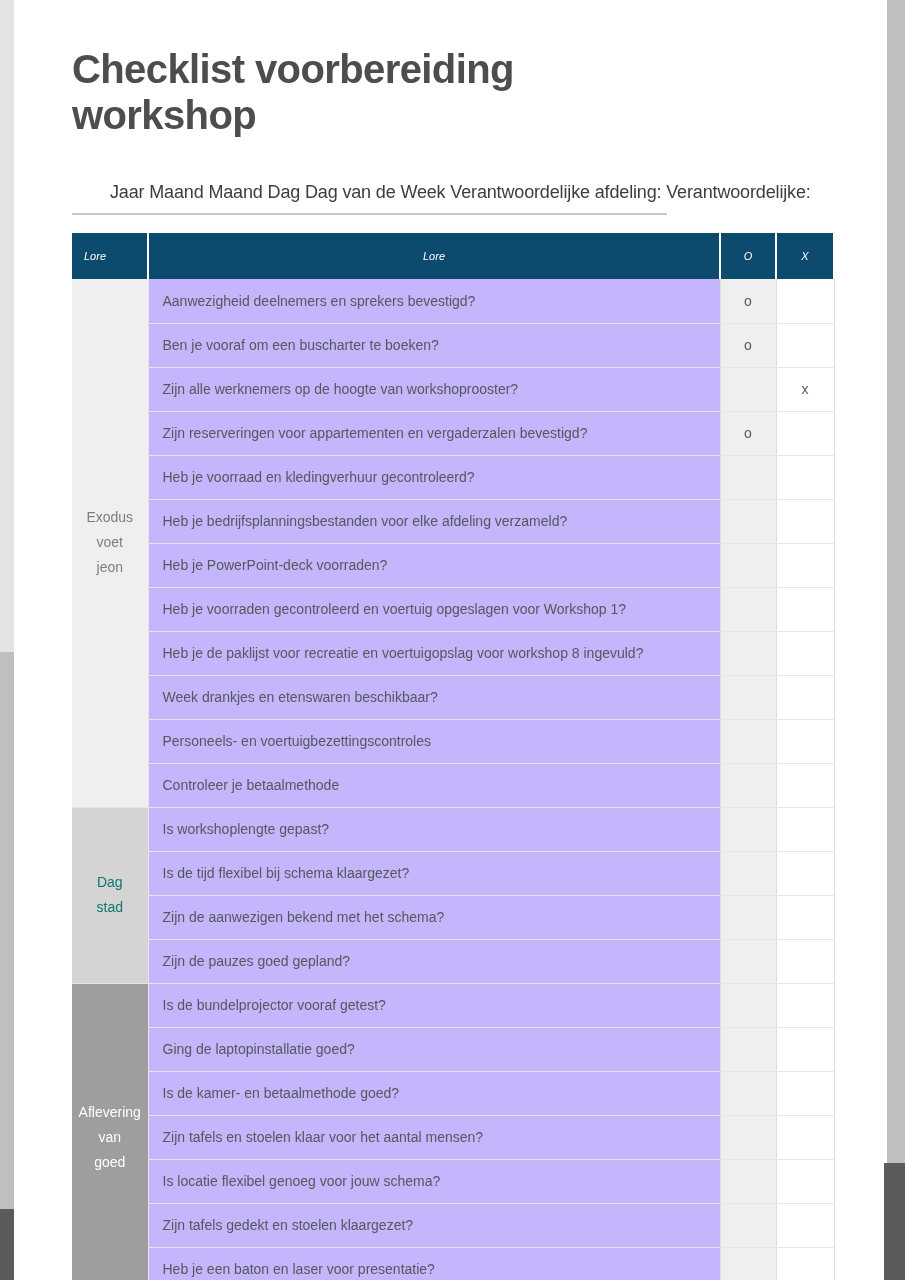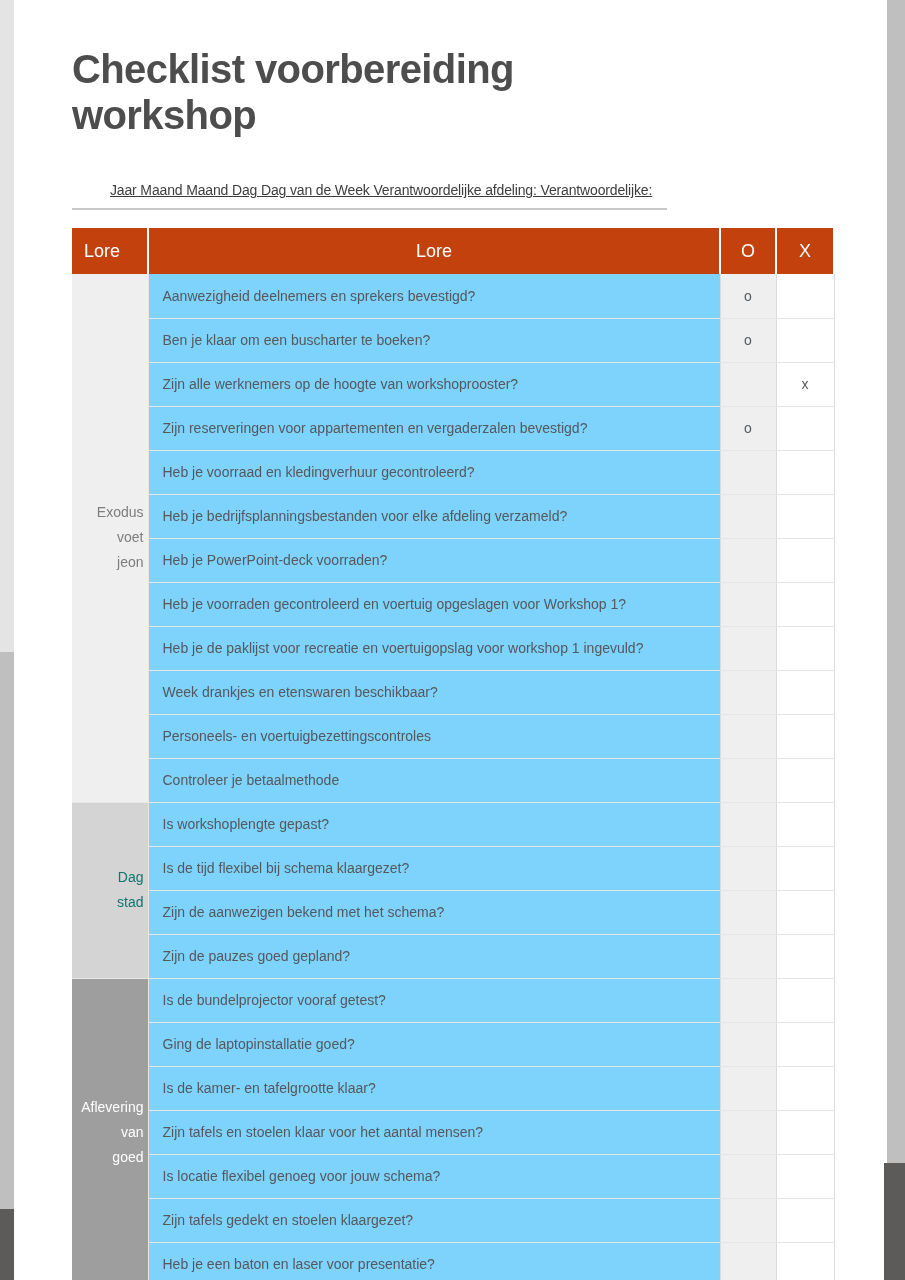--- a/index.html
+++ b/index.html
@@ -68,71 +68,71 @@
     line-height: 1.15;
     margin-bottom: 44px;
   }
 
   .subtitle-row {
     padding-left: 38px;
     padding-bottom: 10px;
     border-bottom: 2px solid #c8c8c8;
   }
   .subtitle {
-    font-size: 14px;
+    font-size: 18px;
     color: #3d3d3d;
     letter-spacing: -0.15px;
     white-space: nowrap;
-    text-decoration: underline;
   }
 
   
   table.checklist {
     margin-top: 18px;
     border-collapse: collapse;
     width: 762px;
     table-layout: fixed;
   }
 
   table.checklist th {
-    background: #c2410c;
+    background: #0c4a6e;
     color: #ffffff;
     font-weight: normal;
-    font-size: 18px;
+    font-size: 11px;
     height: 46px;
     vertical-align: middle;
     border-right: 2px solid #ffffff;
+    font-style: italic;
   }
   th.th-group  { width: 76px; text-align: left; padding-left: 12px; }
   th.th-task   { width: 572px; text-align: center; }
   th.th-o      { width: 56px; text-align: center; }
   th.th-x      { width: 58px; text-align: center; border-right: none; }
 
   table.checklist td {
     height: 44px;
     font-size: 14px;
     color: #55585c;
     vertical-align: middle;
     border-bottom: 1px solid #e6e6e6;
   }
 
   td.cell-group {
-    text-align: right;
+    text-align: center;
     font-size: 13.5px;
     line-height: 25px;
     border-bottom: none;
     padding: 0 4px;
   }
   td.cell-group.g1 { background: #efefef; color: #7d7d7d; }
   td.cell-group.g2 { background: #d4d4d4; color: #0f766e; }
   td.cell-group.g3 { background: #9e9e9e; color: #ffffff; }
 
   td.cell-task {
     padding-left: 14px;
-    background: #7dd3fc;
+    background: #c4b5fd;
     border-left: 1px solid #e6e6e6;
     border-right: 1px solid #dcdcdc;
   }
 
   td.cell-o {
     text-align: center;
     background: #efefef;
     border-right: 1px solid #dcdcdc;
     font-size: 13px;
     color: #6a6a6a;
@@ -180,21 +180,21 @@
             <td class="cell-group g1" rowspan="12">
               <div>Exodus</div>
               <div>voet</div>
               <div>jeon</div>
             </td>
             <td class="cell-task">Aanwezigheid deelnemers en sprekers bevestigd?</td>
             <td class="cell-o">o</td>
             <td class="cell-x"></td>
           </tr>
           <tr>
-            <td class="cell-task">Ben je klaar om een buscharter te boeken?</td>
+            <td class="cell-task">Ben je vooraf om een buscharter te boeken?</td>
             <td class="cell-o">o</td>
             <td class="cell-x"></td>
           </tr>
           <tr>
             <td class="cell-task">Zijn alle werknemers op de hoogte van workshoprooster?</td>
             <td class="cell-o"></td>
             <td class="cell-x">x</td>
           </tr>
           <tr>
             <td class="cell-task">Zijn reserveringen voor appartementen en vergaderzalen bevestigd?</td>
@@ -215,21 +215,21 @@
             <td class="cell-task">Heb je PowerPoint-deck voorraden?</td>
             <td class="cell-o"></td>
             <td class="cell-x"></td>
           </tr>
           <tr>
             <td class="cell-task">Heb je voorraden gecontroleerd en voertuig opgeslagen voor Workshop 1?</td>
             <td class="cell-o"></td>
             <td class="cell-x"></td>
           </tr>
           <tr>
-            <td class="cell-task">Heb je de paklijst voor recreatie en voertuigopslag voor workshop 1 ingevuld?</td>
+            <td class="cell-task">Heb je de paklijst voor recreatie en voertuigopslag voor workshop 8 ingevuld?</td>
             <td class="cell-o"></td>
             <td class="cell-x"></td>
           </tr>
           <tr>
             <td class="cell-task">Week drankjes en etenswaren beschikbaar?</td>
             <td class="cell-o"></td>
             <td class="cell-x"></td>
           </tr>
           <tr>
             <td class="cell-task">Personeels- en voertuigbezettingscontroles</td>
@@ -274,21 +274,21 @@
             <td class="cell-task">Is de bundelprojector vooraf getest?</td>
             <td class="cell-o"></td>
             <td class="cell-x"></td>
           </tr>
           <tr>
             <td class="cell-task">Ging de laptopinstallatie goed?</td>
             <td class="cell-o"></td>
             <td class="cell-x"></td>
           </tr>
           <tr>
-            <td class="cell-task">Is de kamer- en tafelgrootte klaar?</td>
+            <td class="cell-task">Is de kamer- en betaalmethode goed?</td>
             <td class="cell-o"></td>
             <td class="cell-x"></td>
           </tr>
           <tr>
             <td class="cell-task">Zijn tafels en stoelen klaar voor het aantal mensen?</td>
             <td class="cell-o"></td>
             <td class="cell-x"></td>
           </tr>
           <tr>
             <td class="cell-task">Is locatie flexibel genoeg voor jouw schema?</td>

